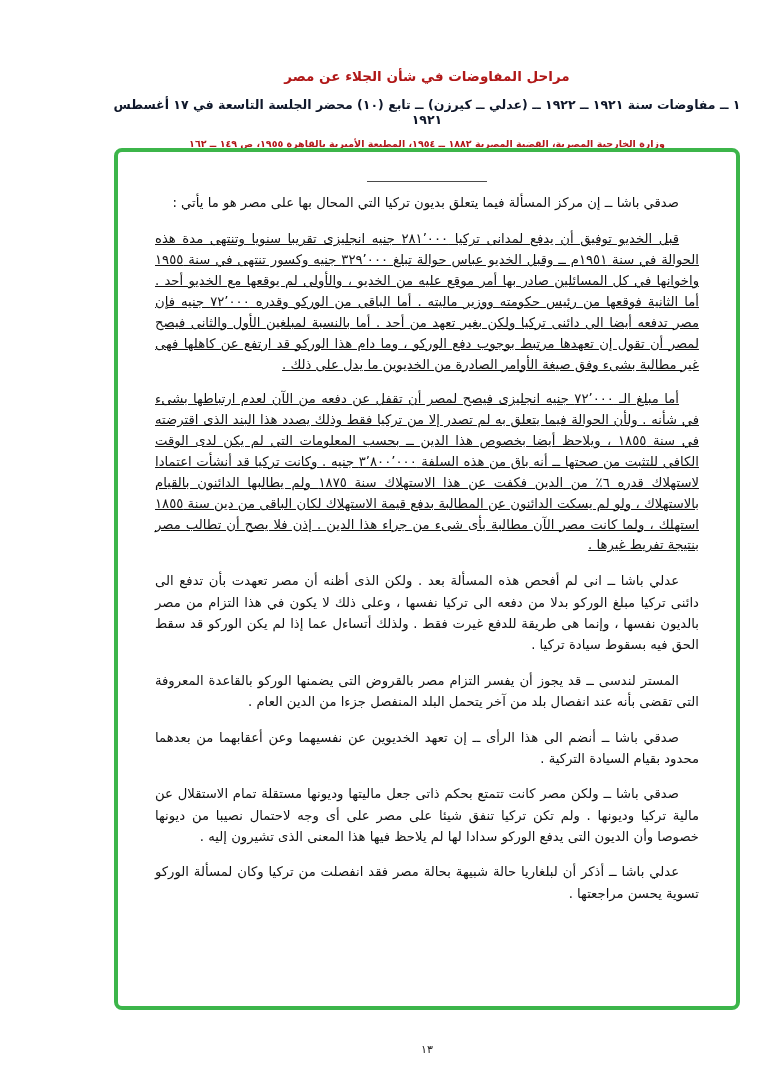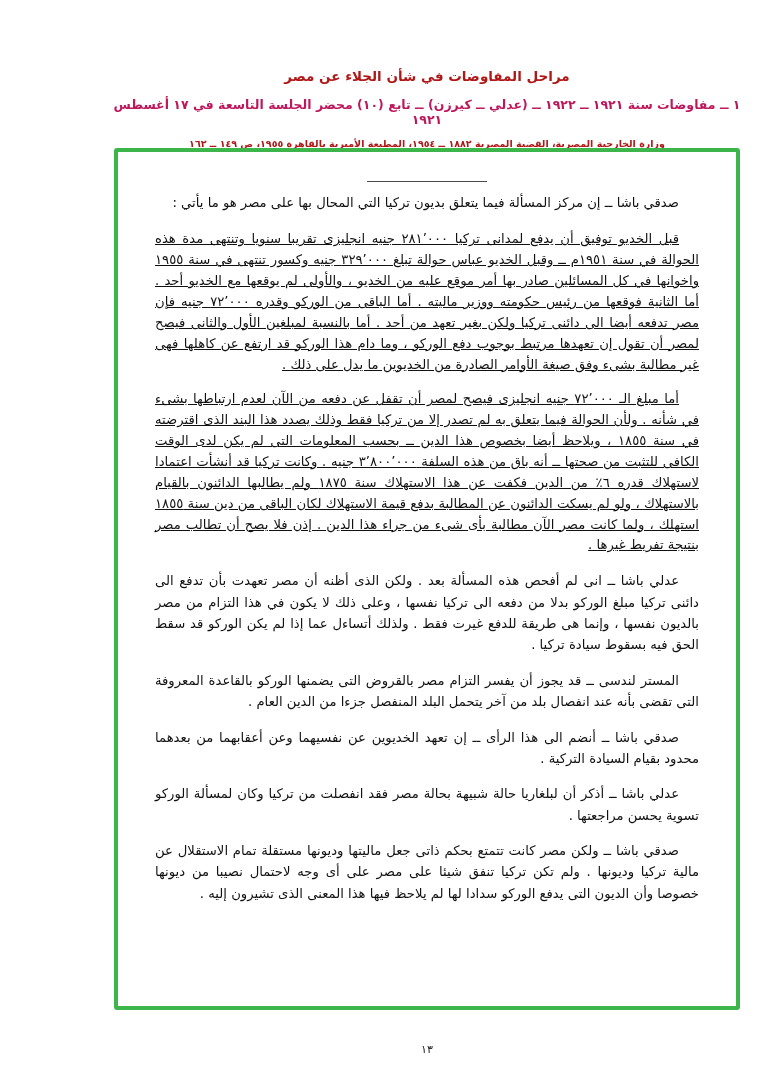--- a/index.html
+++ b/index.html
@@ -30,41 +30,41 @@
     direction: rtl;
   }
   .header-title {
     color: #b01818;
     font-weight: bold;
     font-size: 13.5px;
     letter-spacing: 0.2px;
     margin-bottom: 13px;
   }
   .header-sub {
-    color: #be185d;
+    color: #0f172a;
     font-weight: bold;
     font-size: 12.5px;
     margin-bottom: 11px;
   }
   .header-source {
     color: #b01818;
     font-size: 9.5px;
     font-weight: bold;
     margin-bottom: 10px;
   }
 
   
   .frame {
     position: absolute;
     top: 148px;
     left: 18px;
     right: 18px;
     bottom: 68px;
     border: 4px solid #3cb54a;
-    border-radius: 3px;
+    border-radius: 8px;
     background: #ffffff;
     box-sizing: border-box;
   }
   .frame-inner {
     position: absolute;
     inset: 6px;
     border: 1px solid #ffffff;
     padding: 22px 30px 10px 30px;
     box-sizing: border-box;
     overflow: hidden;
@@ -125,20 +125,20 @@
   <div class="frame">
     <div class="frame-inner">
       <div class="rule"></div>
 
       <p class="para p-open indent">صدقي باشا ــ إن مركز المسألة فيما يتعلق بديون تركيا التي المحال بها على مصر هو ما يأتي :</p>
       <p class="para tight indent">قبل الخديو توفيق أن يدفع لمدانى تركيا ٢٨١٬٠٠٠ جنيه انجليزى تقريبا سنويا وتنتهى مدة هذه الحوالة في سنة ١٩٥١م ــ وقبل الخديو عباس حوالة تبلغ ٣٢٩٬٠٠٠ جنيه وكسور تنتهى في سنة ١٩٥٥ واخوانها في كل المسائلين صادر بها أمر موقع عليه من الخديو ، والأولى لم يوقعها مع الخديو أحد . أما الثانية فوقعها من رئيس حكومته ووزير ماليته . أما الباقى من الوركو وقدره ٧٢٬٠٠٠ جنيه فإن مصر تدفعه أيضا الى دائنى تركيا ولكن بغير تعهد من أحد . أما بالنسبة لمبلغين الأول والثانى فيصح لمصر أن تقول إن تعهدها مرتبط بوجوب دفع الوركو ، وما دام هذا الوركو قد ارتفع عن كاهلها فهى غير مطالبة بشىء وفق صيغة الأوامر الصادرة من الخديوين ما يدل على ذلك .</p>
       <p class="para tight indent">أما مبلغ الـ ٧٢٬٠٠٠ جنيه انجليزى فيصح لمصر أن تقفل عن دفعه من الآن لعدم ارتباطها بشىء في شأنه . ولأن الحوالة فيما يتعلق به لم تصدر إلا من تركيا فقط وذلك يصدد هذا البند الذى اقترضته في سنة ١٨٥٥ ، ويلاحظ أيضا بخصوص هذا الدين ــ بحسب المعلومات التى لم يكن لدى الوقت الكافى للتثبت من صحتها ــ أنه باق من هذه السلفة ٣٬٨٠٠٬٠٠٠ جنيه . وكانت تركيا قد أنشأت اعتمادا لاستهلاك قدره ٦٪ من الدين فكفت عن هذا الاستهلاك سنة ١٨٧٥ ولم يطالبها الدائنون بالقيام بالاستهلاك ، ولو لم يسكت الدائنون عن المطالبة بدفع قيمة الاستهلاك لكان الباقى من دين سنة ١٨٥٥ استهلك ، ولما كانت مصر الآن مطالبة بأى شىء من جراء هذا الدين . إذن فلا يصح أن تطالب مصر بنتيجة تفريط غيرها .</p>
       <p class="para indent">عدلي باشا ــ انى لم أفحص هذه المسألة بعد . ولكن الذى أظنه أن مصر تعهدت بأن تدفع الى دائنى تركيا مبلغ الوركو بدلا من دفعه الى تركيا نفسها ، وعلى ذلك لا يكون في هذا التزام من مصر بالديون نفسها ، وإنما هى طريقة للدفع غيرت فقط . ولذلك أتساءل عما إذا لم يكن الوركو قد سقط الحق فيه بسقوط سيادة تركيا .</p>
       <p class="para indent">المستر لندسى ــ قد يجوز أن يفسر التزام مصر بالقروض التى يضمنها الوركو بالقاعدة المعروفة التى تقضى بأنه عند انفصال بلد من آخر يتحمل البلد المنفصل جزءا من الدين العام .</p>
       <p class="para indent">صدقي باشا ــ أنضم الى هذا الرأى ــ إن تعهد الخديوين عن نفسيهما وعن أعقابهما من بعدهما محدود بقيام السيادة التركية .</p>
+      <p class="para indent">صدقي باشا ــ ولكن مصر كانت تتمتع بحكم ذاتى جعل ماليتها وديونها مستقلة تمام الاستقلال عن مالية تركيا وديونها . ولم تكن تركيا تنفق شيئا على مصر على أى وجه لاحتمال نصيبا من ديونها خصوصا وأن الديون التى يدفع الوركو سدادا لها لم يلاحظ فيها هذا المعنى الذى تشيرون إليه .</p>
       <p class="para indent">عدلي باشا ــ أذكر أن لبلغاريا حالة شبيهة بحالة مصر فقد انفصلت من تركيا وكان لمسألة الوركو تسوية يحسن مراجعتها .</p>
-      <p class="para indent">صدقي باشا ــ ولكن مصر كانت تتمتع بحكم ذاتى جعل ماليتها وديونها مستقلة تمام الاستقلال عن مالية تركيا وديونها . ولم تكن تركيا تنفق شيئا على مصر على أى وجه لاحتمال نصيبا من ديونها خصوصا وأن الديون التى يدفع الوركو سدادا لها لم يلاحظ فيها هذا المعنى الذى تشيرون إليه .</p>
     </div>
   </div>
 
   <div class="footer-page">١٣</div>
 
 </div>
 
 </body></html>

